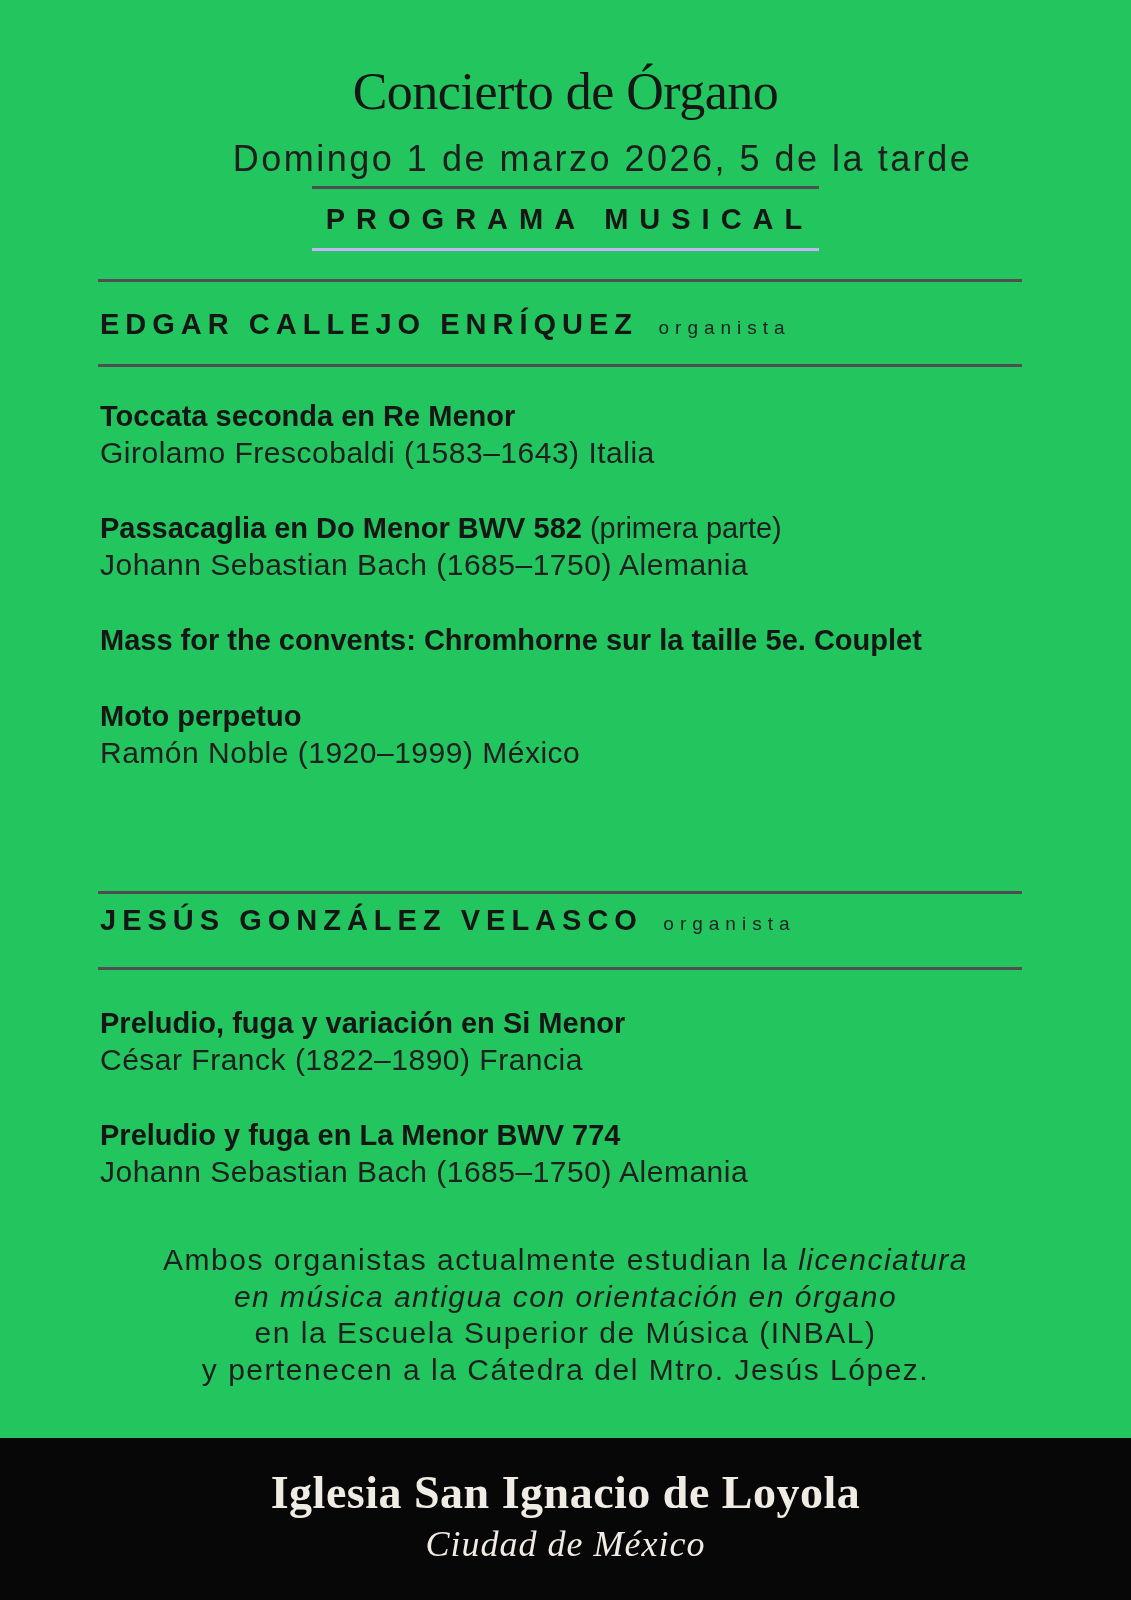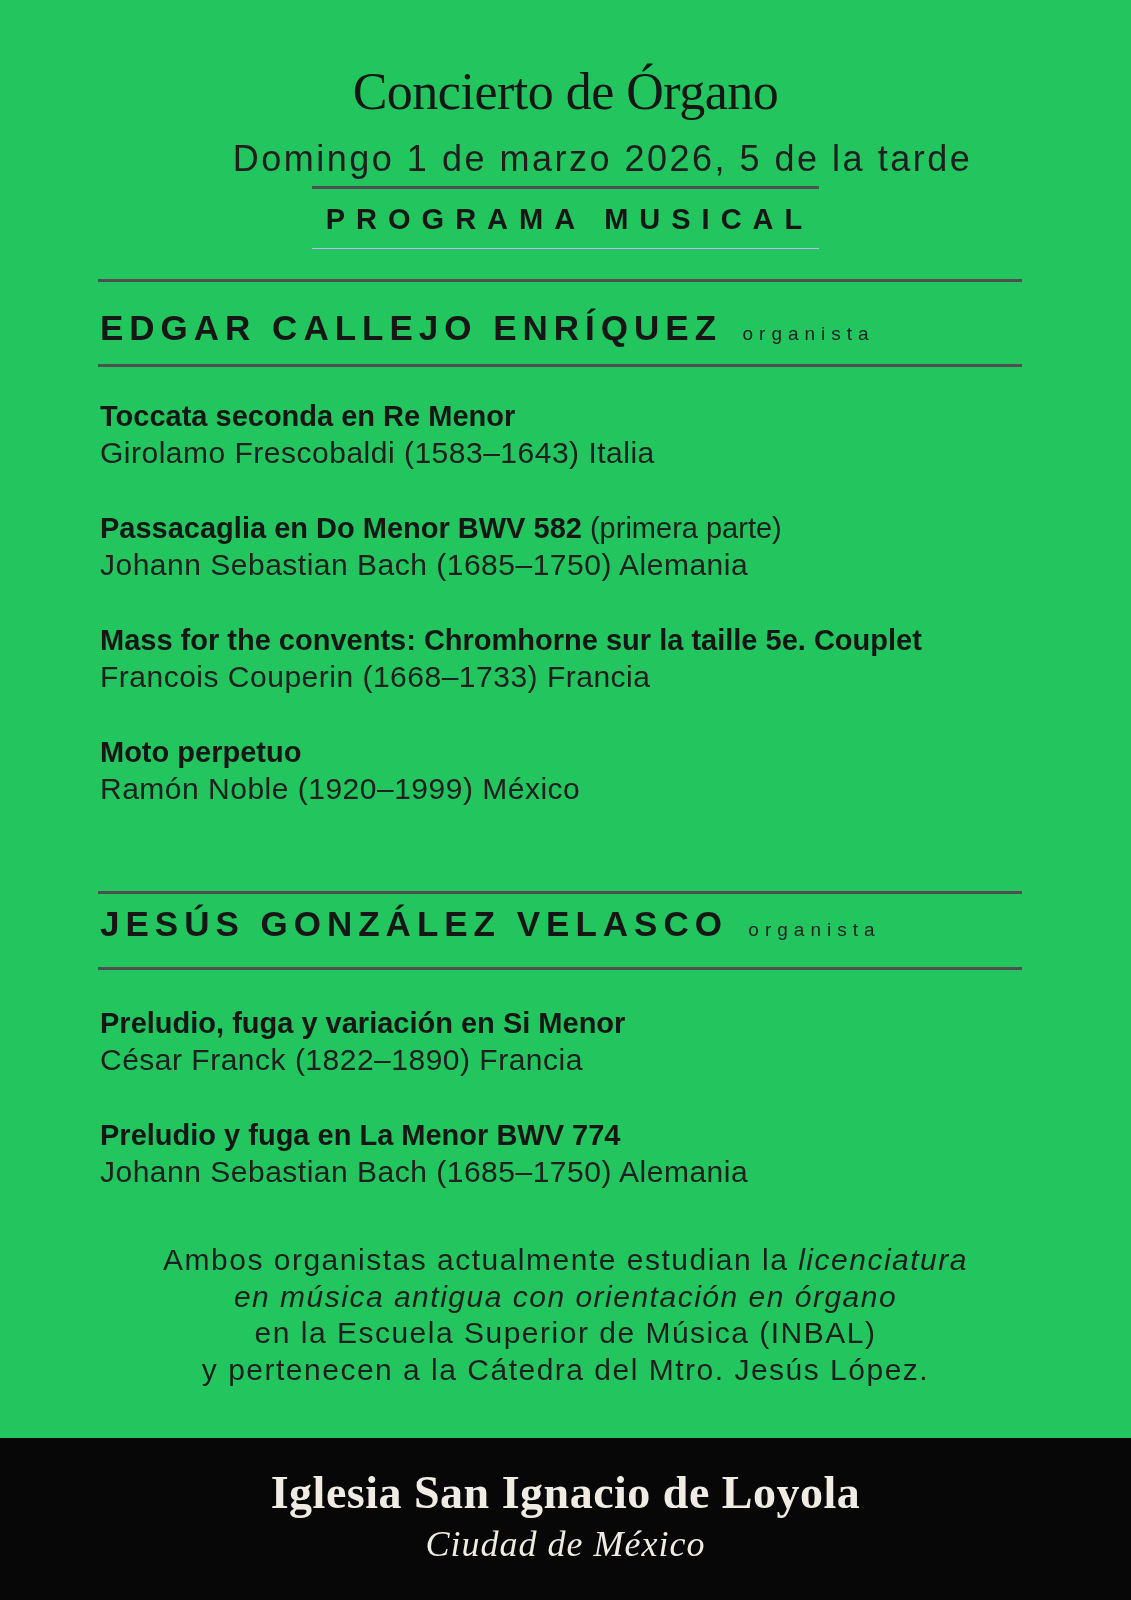--- a/index.html
+++ b/index.html
@@ -15,37 +15,37 @@
     font-family:"Liberation Serif","DejaVu Serif",serif;
     font-weight:500; font-size:52px; letter-spacing:-0.5px; color:#161616;
   }
   .date {
     position:absolute; top:138px; left:0; width:100%; text-align:center;
     font-size:36px; letter-spacing:2.5px; color:#1f1f1f;padding-left:37px;
   }
   .program-wrap { position:absolute; top:186px; left:0; width:100%; text-align:center; }
   .program {
     display:inline-block;
-    border-top:3px solid #4f4f4f; border-bottom:1px solid #c4b5fd;
+    border-top:3px solid #4f4f4f; border-bottom:3px solid #c4b5fd;
     padding:14px 6px 12px 14px;
     font-size:29px; font-weight:700; letter-spacing:11px; color:#161616;
   }
 
   
   .rule { position:absolute; left:98px; width:924px; height:3px; background:#4f4f4f; }
   .rule-1 { top:279px; }
   .rule-2 { top:364px; }
   .rule-3 { top:891px; }
   .rule-4 { top:967px; }
 
   
   .performer { position:absolute; left:100px; white-space:nowrap; }
   .performer-1 { top:308px; }
   .performer-2 { top:904px; }
-  .performer .name { font-weight:700; font-size:35px; letter-spacing:6px; color:#161616; }
+  .performer .name { font-weight:700; font-size:29px; letter-spacing:6px; color:#161616; }
   .performer .role { font-weight:400; font-size:19px; letter-spacing:6px; margin-left:16px; color:#242424; }
 
   
   .pieces { position:absolute; left:100px; right:60px; }
   .pieces-1 { top:398px; }
   .pieces-2 { top:1005px; }
   .piece { margin-bottom:39px; }
   .piece-title { font-size:29px; font-weight:700; line-height:37px; color:#161616; }
   .piece-title .note { font-weight:400; color:#1f1f1f; }
   .piece-composer { font-size:30px; font-weight:400; line-height:36px; letter-spacing:0.5px; color:#202020; }
@@ -97,21 +97,20 @@
     <div class="piece">
       <div class="piece-title"><span>Toccata seconda en Re Menor</span><span class="note"></span></div>
       <div class="piece-composer">Girolamo Frescobaldi (1583–1643) Italia</div>
     </div>
     <div class="piece">
       <div class="piece-title"><span>Passacaglia en Do Menor BWV 582</span><span class="note"> (primera parte)</span></div>
       <div class="piece-composer">Johann Sebastian Bach (1685–1750) Alemania</div>
     </div>
     <div class="piece">
       <div class="piece-title"><span>Mass for the convents: Chromhorne sur la taille 5e. Couplet</span><span class="note"></span></div>
-      <div class="piece-composer">Francois Couperin (1668–1733) Francia</div>
     </div>
     <div class="piece">
       <div class="piece-title"><span>Moto perpetuo</span><span class="note"></span></div>
       <div class="piece-composer">Ramón Noble (1920–1999) México</div>
     </div>
   </div>
 
   <div class="rule rule-3"></div>
 
   <div class="performer performer-2">

